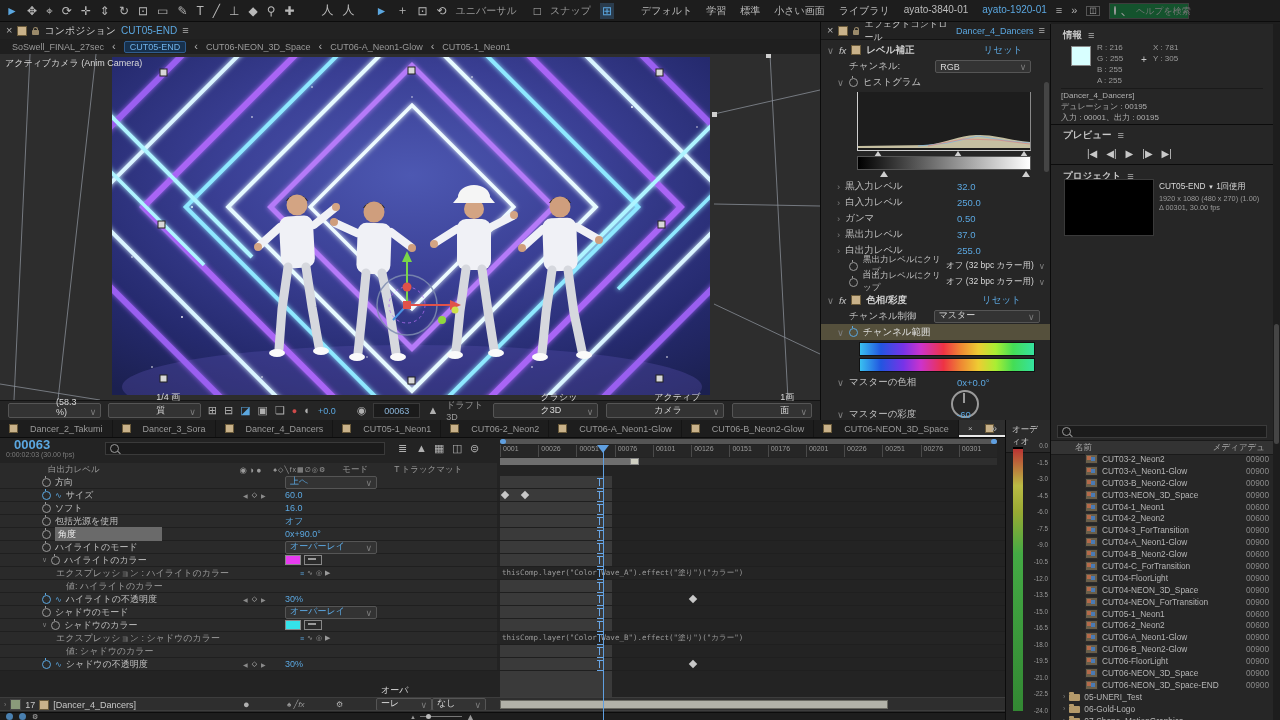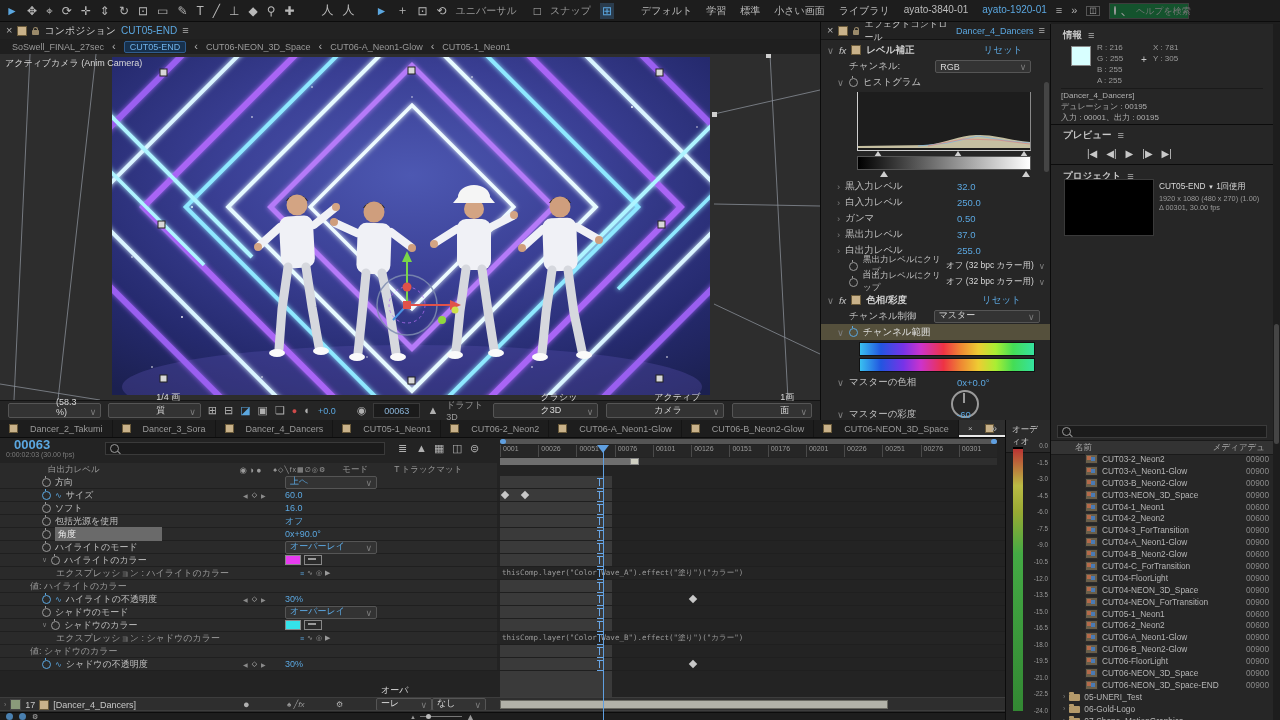--- a/index.html
+++ b/index.html
@@ -65,21 +65,21 @@
   .tband{position:absolute;left:0;top:17px;width:1005px;height:26px;}
   .tcbig{position:absolute;left:14px;top:0;font-size:13px;color:#5ba7e0;font-weight:bold;}
   .tcsub{position:absolute;left:6px;top:14px;font-size:7px;color:#7d7d7d;}
   .tsearch{position:absolute;left:105px;top:5px;width:280px;height:13px;background:#1b1b1b;border:1px solid #3a3a3a;display:flex;align-items:center;gap:4px;padding:0 4px;box-sizing:border-box;}
   .colhdr{position:absolute;left:0;top:43px;width:497px;height:13px;background:#2a2a2a;border-bottom:1px solid #1a1a1a;font-size:8.5px;color:#9a9a9a;}
   .trows{position:absolute;left:0;top:56px;width:1005px;height:221px;}
   .lightcol{position:absolute;left:500px;top:0;width:112px;height:221px;background:#3a3a3a;}
   .trow{position:relative;width:1005px;height:13px;border-bottom:1px solid #1f1f1f;box-sizing:border-box;display:flex;}
   .tleft{width:497px;flex:none;background:#2a2a2a;display:flex;align-items:center;gap:4px;padding-left:42px;box-sizing:border-box;font-size:9px;color:#c0c0c0;position:relative;z-index:2;}
   .trow.sub .tleft{padding-left:56px;color:#9a9a9a;}
-  .trow.sub2 .tleft{padding-left:30px;color:#9a9a9a;}
+  .trow.sub2 .tleft{padding-left:66px;color:#9a9a9a;}
   .tleft .lbl{white-space:nowrap;}
   .trow.sel .lbl{background:#6a6a6a;color:#f0f0f0;padding:1px 86px 1px 3px;}
   .tright{flex:1;position:relative;}
   .trow.exprrow .tright{background:#242424;z-index:2;}
   .valcol{position:absolute;left:285px;color:#5ba7e0;}
   .kfnav{position:absolute;left:243px;display:flex;gap:4px;color:#8a8a8a;font-size:6px;align-items:center;}
   .kfnav .k{color:#b8b8b8;font-size:7px;}
   .ibeam{position:absolute;left:100px;top:2px;width:6px;height:9px;border-top:1px solid #6aa8e8;border-bottom:1px solid #6aa8e8;z-index:3;}
   .ibeam::after{content:"";position:absolute;left:2px;top:0;width:1px;height:7px;background:#6aa8e8;}
   .kfdia{position:absolute;top:3px;width:6px;height:6px;background:#c8c8c8;transform:rotate(45deg);z-index:3;}

